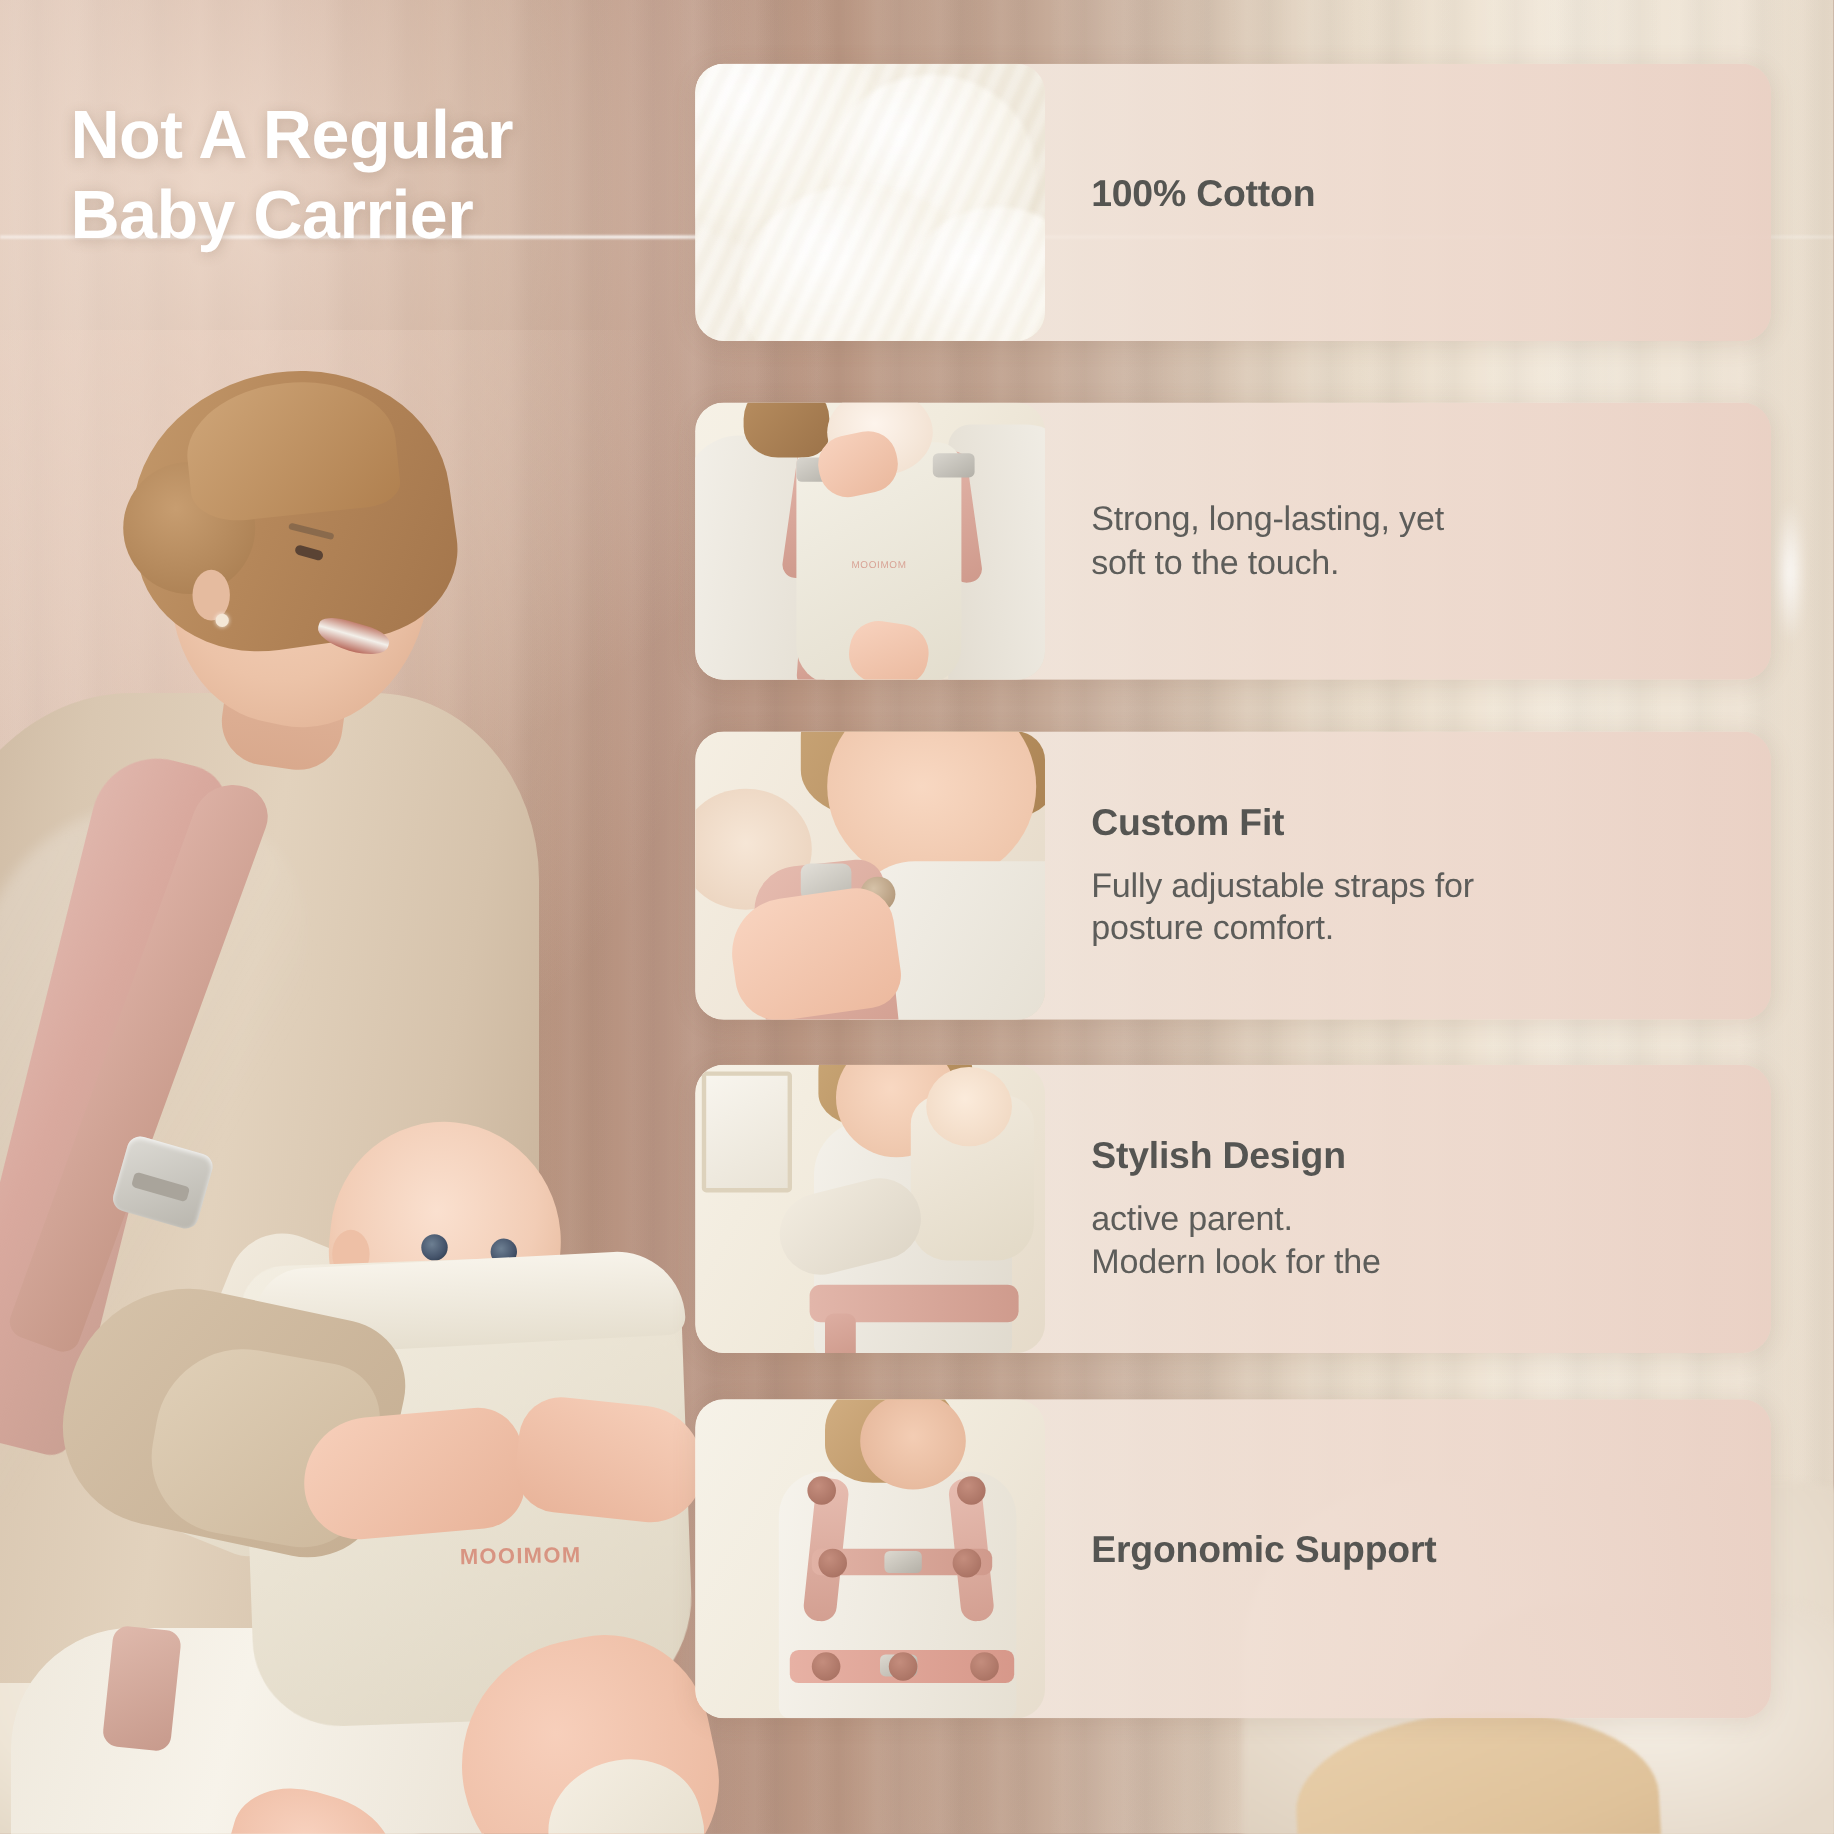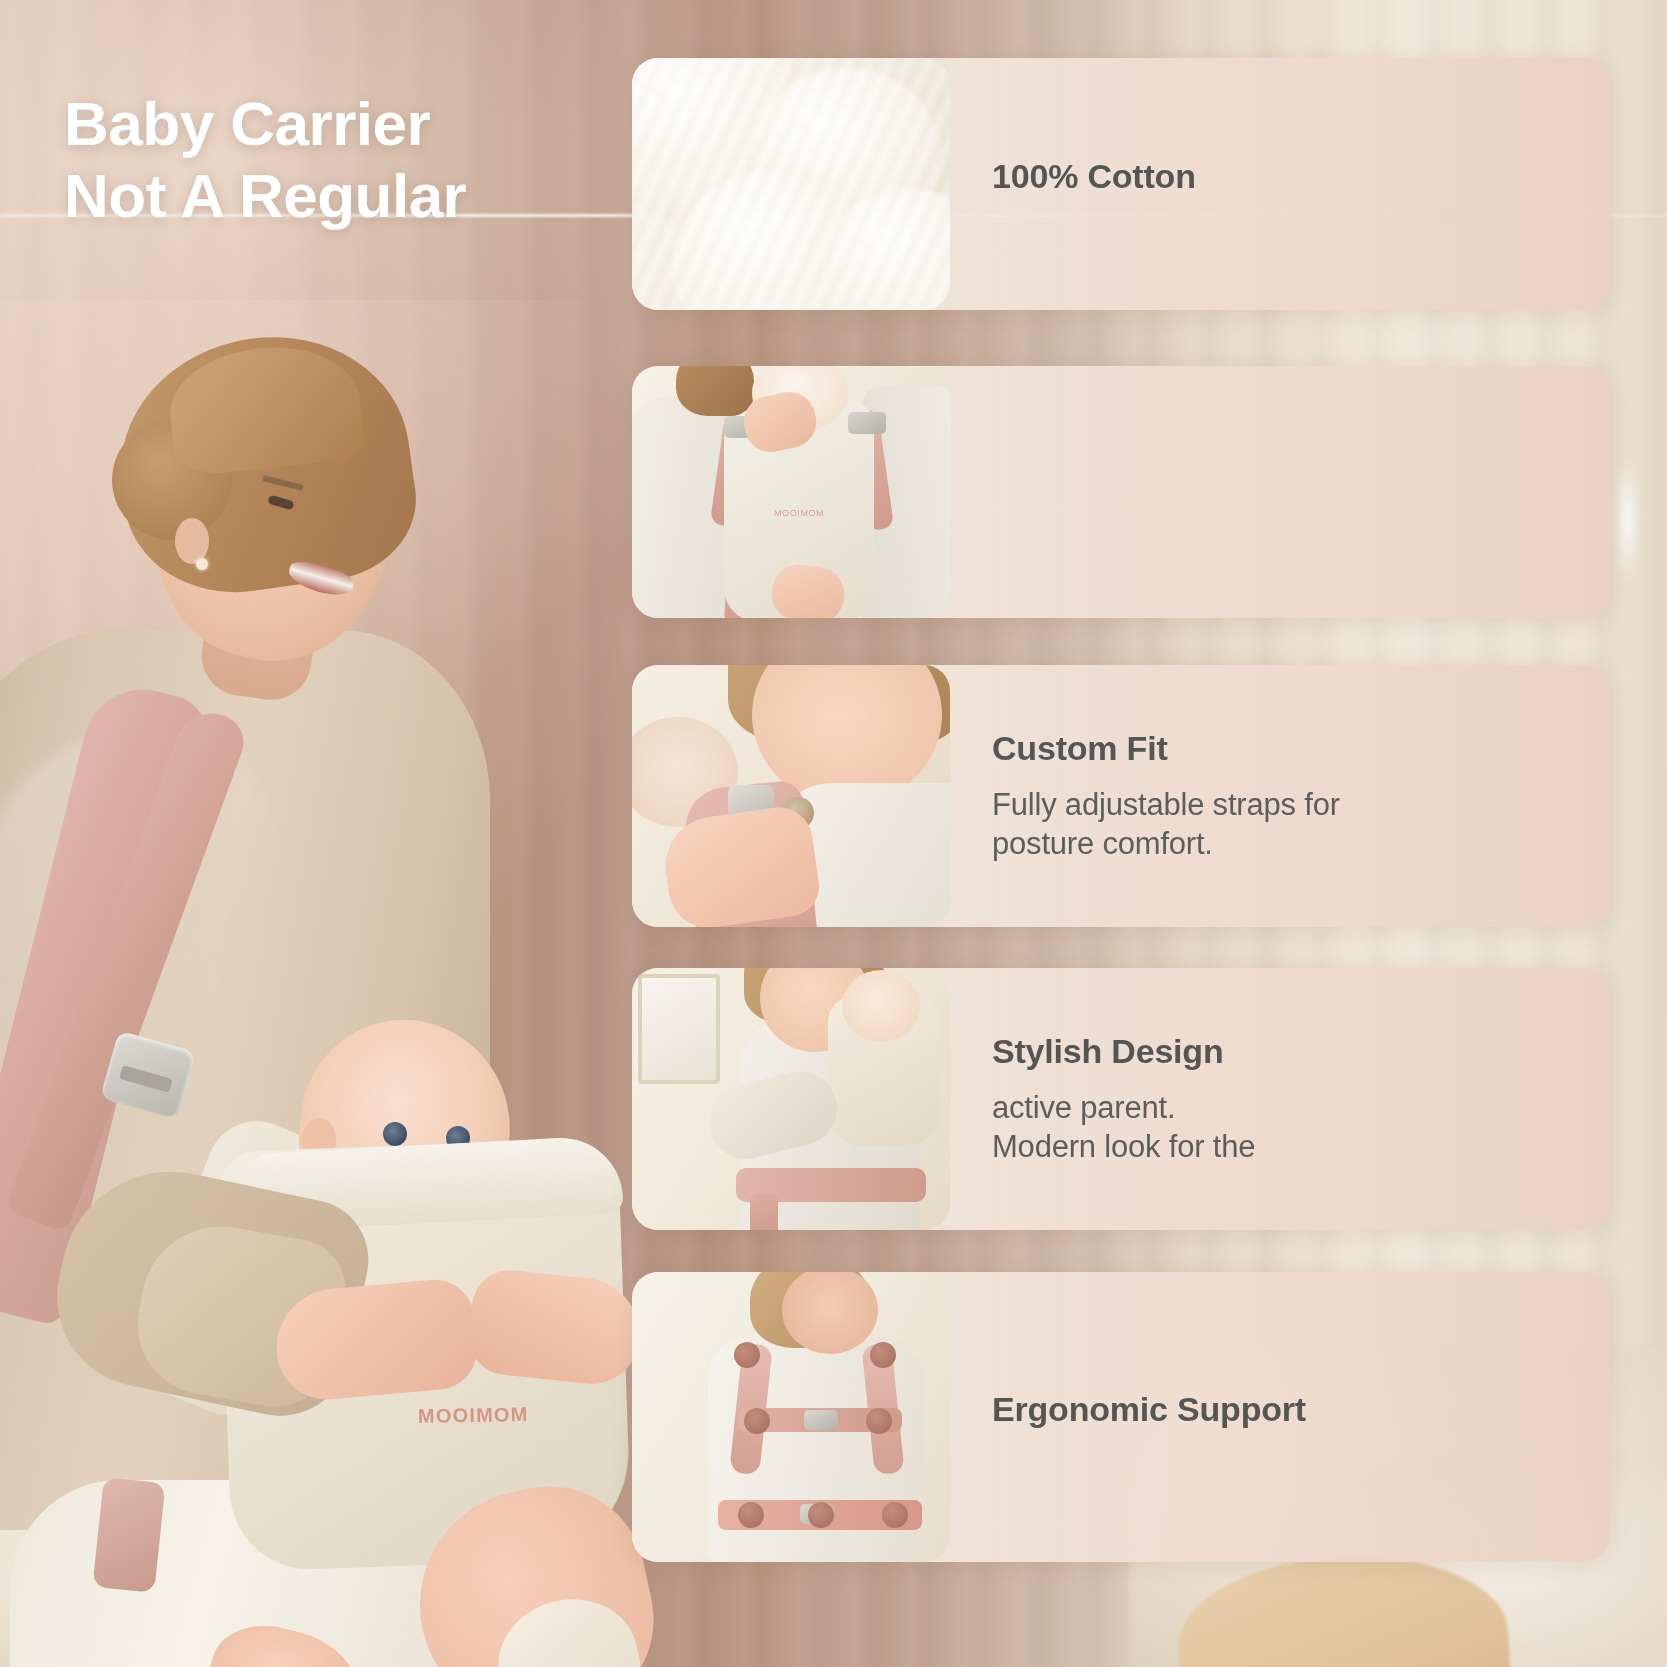--- a/index.html
+++ b/index.html
@@ -612,22 +612,22 @@
   <div class="h-sleeve"></div>
   <div class="h-hand-l"></div>
   <div class="h-hand-r"></div>
 
   <div class="h-baby-leg"></div>
   <div class="h-baby-foot"></div>
   <div class="h-baby-sock"></div>
 </div>
 
 <h1 class="headline">
+  <span>Not A Regular</span>
   <span>Baby Carrier</span>
-  <span>Not A Regular</span>
 </h1>
 
 <div class="cards">
 
   <div class="card" id="card-0">
     <div class="card-panel"></div>
     <div class="card-thumb">
       <div class="thumb-art t0">
         <div class="puff p1"></div>
           <div class="puff p2"></div>
@@ -654,20 +654,24 @@
         <div class="hair"></div>
         <div class="babyhead"></div>
         <div class="clip a"></div>
           <div class="clip b"></div>
         <div class="hand a"></div>
           <div class="hand b"></div>
         <div class="logo">MOOIMOM</div>
       </div>
     </div>
     <div class="card-text">
+      <div class="card-desc">
+        <div>Strong, long-lasting, yet</div>
+        <div>soft to the touch.</div>
+      </div>
     </div>
   </div>
 
   <div class="card" id="card-2">
     <div class="card-panel"></div>
     <div class="card-thumb">
       <div class="thumb-art t2">
         <div class="hair2"></div>
           <div class="face"></div>
         <div class="shoulder"></div>

